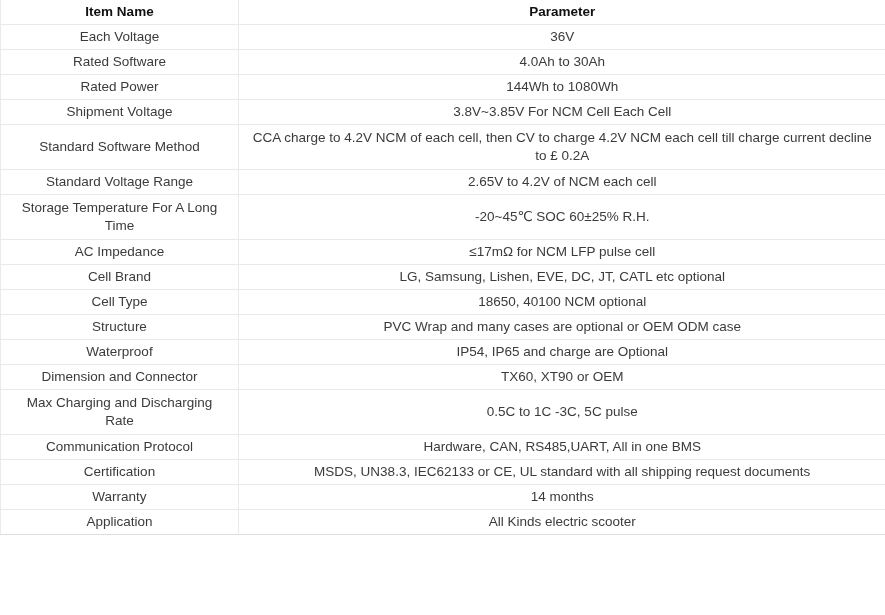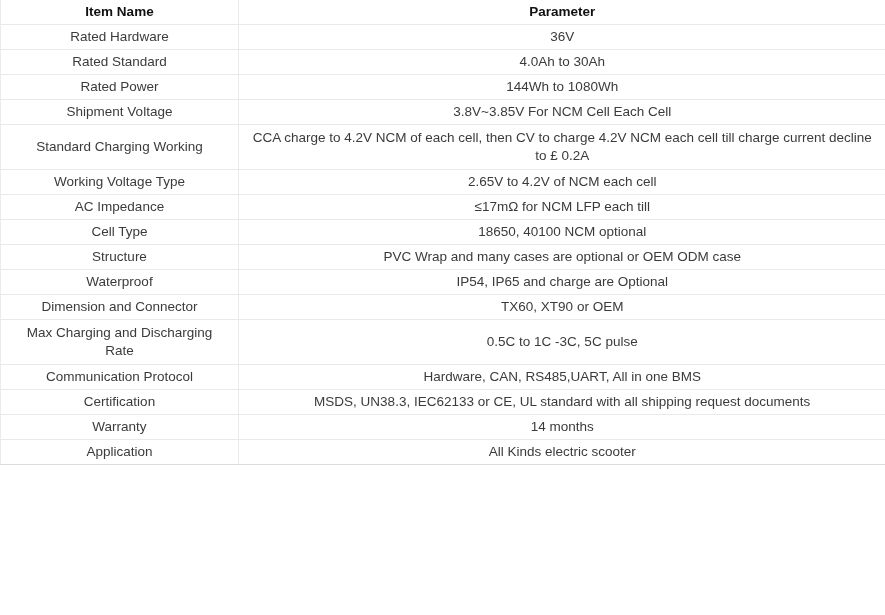--- a/index.html
+++ b/index.html
@@ -56,46 +56,54 @@
     <col class="col-param">
   </colgroup>
   <thead>
     <tr>
       <th class="item-head">Item Name</th>
       <th>Parameter</th>
     </tr>
   </thead>
   <tbody>
     <tr>
-      <td class="item-cell">Rated Hardware</td>
+      <td class="item-cell">Each Voltage</td>
       <td class="param-cell">36V</td>
     </tr>
     <tr>
-      <td class="item-cell">Rated Standard</td>
+      <td class="item-cell">Rated Software</td>
       <td class="param-cell">4.0Ah to 30Ah</td>
     </tr>
     <tr>
       <td class="item-cell">Rated Power</td>
       <td class="param-cell">144Wh to 1080Wh</td>
     </tr>
     <tr>
       <td class="item-cell">Shipment Voltage</td>
       <td class="param-cell">3.8V~3.85V For NCM Cell Each Cell</td>
     </tr>
     <tr class="tall">
-      <td class="item-cell">Standard Charging Working</td>
+      <td class="item-cell">Standard Software Method</td>
       <td class="param-cell">CCA charge to 4.2V NCM of each cell, then CV to charge 4.2V NCM each cell till charge current decline to £ 0.2A</td>
     </tr>
     <tr>
-      <td class="item-cell">Working Voltage Type</td>
+      <td class="item-cell">Standard Voltage Range</td>
       <td class="param-cell">2.65V to 4.2V of NCM each cell</td>
+    </tr>
+    <tr class="tall">
+      <td class="item-cell">Storage Temperature For A Long Time</td>
+      <td class="param-cell">-20~45℃ SOC 60±25% R.H.</td>
     </tr>
     <tr>
       <td class="item-cell">AC Impedance</td>
-      <td class="param-cell">≤17mΩ for NCM LFP each till</td>
+      <td class="param-cell">≤17mΩ for NCM LFP pulse cell</td>
+    </tr>
+    <tr>
+      <td class="item-cell">Cell Brand</td>
+      <td class="param-cell">LG, Samsung, Lishen, EVE, DC, JT, CATL etc optional</td>
     </tr>
     <tr>
       <td class="item-cell">Cell Type</td>
       <td class="param-cell">18650, 40100 NCM optional</td>
     </tr>
     <tr>
       <td class="item-cell">Structure</td>
       <td class="param-cell">PVC Wrap and many cases are optional or OEM ODM case</td>
     </tr>
     <tr>

